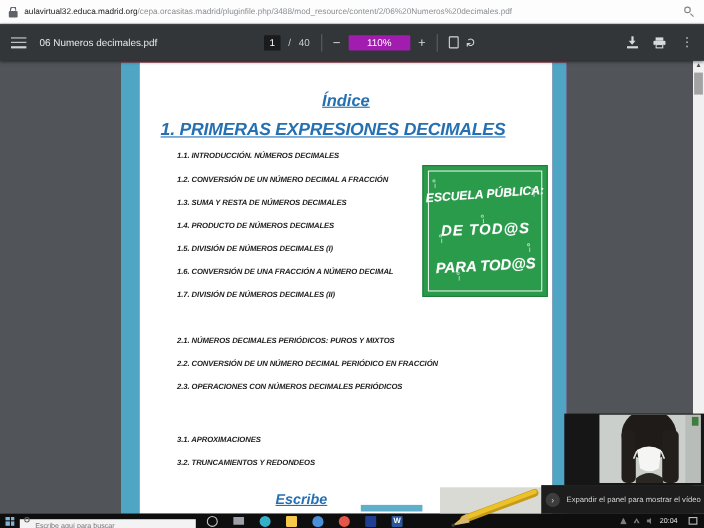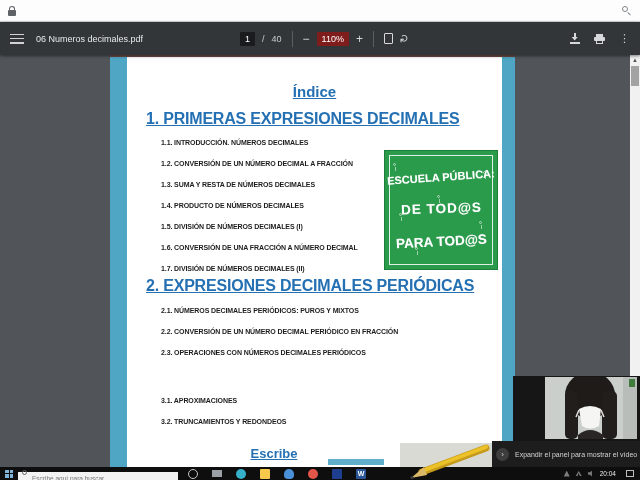--- a/index.html
+++ b/index.html
@@ -22,37 +22,37 @@
   .pdfbar { position:absolute; left:0; top:22px; width:640px; height:33px; background:#323639;
             color:#e8eaed; display:flex; align-items:center; box-shadow:0 1px 3px rgba(0,0,0,.5); z-index:3; }
   .hamburger { width:14px; height:10px; margin:0 12px 0 10px; display:flex; flex-direction:column; justify-content:space-between; cursor:pointer; }
   .hamburger i { display:block; height:1.6px; background:#cfd1d3; }
   .pdf-title { font-size:9px; color:#e8eaed; }
   .pdf-center { position:absolute; left:240px; display:flex; align-items:center; gap:7px; }
   .pagebox { background:#191b1c; color:#fff; font-size:9px; padding:2px 5px; border-radius:1px; min-width:12px; text-align:center; }
   .pg-sep { font-size:9px; color:#c8cacc; }
   .vdiv { width:1px; height:16px; background:#5b5f62; margin:0 3px; }
   .tool-btn { font-size:12px; color:#d6d8da; cursor:pointer; line-height:1; }
-  .zoombox { background:#7f1d1d; color:#fff; font-size:9px; padding:2px 5px; border-radius:1px; }
+  .zoombox { background:#a21caf; color:#fff; font-size:9px; padding:2px 17px; border-radius:1px; }
   .fit-ic { width:9px; height:11px; border:1.3px solid #d6d8da; border-radius:1px; }
   .rot-ic { font-size:11px; color:#d6d8da; transform:rotate(-90deg); }
   .pdf-right { position:absolute; right:10px; display:flex; align-items:center; gap:14px; }
   .dl-ic { width:10px; height:11px; position:relative; }
   .dl-ic .arr { position:absolute; left:4px; top:0; width:1.6px; height:6px; background:#d6d8da; }
   .dl-ic .arrh { position:absolute; left:1.2px; top:3.6px; width:7px; height:4px; clip-path:polygon(0 0,100% 0,50% 100%); background:#d6d8da; }
   .dl-ic .base { position:absolute; left:0; bottom:0; width:10px; height:1.6px; background:#d6d8da; }
   .pr-ic { width:11px; height:10px; position:relative; }
   .pr-ic .top { position:absolute; left:2px; top:0; width:7px; height:3px; background:#d6d8da; }
   .pr-ic .mid { position:absolute; left:0; top:3px; width:11px; height:4px; background:#d6d8da; border-radius:1px; }
   .pr-ic .out { position:absolute; left:2px; top:6px; width:7px; height:4px; background:#323639; border:1px solid #d6d8da; }
   .kebab { font-size:11px; color:#d6d8da; letter-spacing:0; }
 
   
   .viewer { position:absolute; left:0; top:55px; width:640px; height:412px; background:#515559; overflow:hidden; }
-  .page { position:absolute; left:110px; top:0; width:405px; height:412px; background:#be185d; }
+  .page { position:absolute; left:110px; top:0; width:405px; height:412px; background:#be185d;font-style:italic; }
   .page-edge-l { position:absolute; left:0; top:2px; width:17px; height:410px; background:#4fa6c4; }
   .page-edge-r { position:absolute; right:0; top:2px; width:13px; height:410px; background:#4fa6c4; }
   .page-top-line { position:absolute; left:0; top:0; width:100%; height:2px; background:#6e4a44; }
   .page-white { position:absolute; left:17px; top:2px; width:375px; height:410px; background:#fff; }
 
   .doc-title { position:absolute; left:0; top:26px; width:100%; text-align:center; font-size:15px; font-weight:bold;
                color:#2470b3; text-decoration:underline; }
   .toc-h { position:absolute; left:19px; font-size:16px; font-weight:bold; color:#2470b3; text-decoration:underline;
            letter-spacing:-0.2px; white-space:nowrap; cursor:pointer; }
   .toc-items { position:absolute; left:34px; }
@@ -119,20 +119,21 @@
 </head>
 <body>
 
 <div id="screen">
 
   <div class="urlbar">
     <span class="lock-ic">
         <span class="shackle"></span>
         <span class="bodyp"></span>
       </span>
+    <span class="url-text"><span>aulavirtual32.educa.madrid.org</span><span class="path">/cepa.orcasitas.madrid/pluginfile.php/3488/mod_resource/content/2/06%20Numeros%20decimales.pdf</span></span>
     <span class="find-ic">
         <span class="lens"></span>
         <span class="handle"></span>
       </span>
   </div>
 
   <div class="pdfbar">
     <div class="hamburger">
         <i></i>
         <i></i>
@@ -179,21 +180,20 @@
         <div class="toc-items" style="top:75px">
           <div>1.1. INTRODUCCIÓN. NÚMEROS DECIMALES</div>
           <div>1.2. CONVERSIÓN DE UN NÚMERO DECIMAL A FRACCIÓN</div>
           <div>1.3. SUMA Y RESTA DE NÚMEROS DECIMALES</div>
           <div>1.4. PRODUCTO DE NÚMEROS DECIMALES</div>
           <div>1.5. DIVISIÓN DE NÚMEROS DECIMALES (I)</div>
           <div>1.6. CONVERSIÓN DE UNA FRACCIÓN A NÚMERO DECIMAL</div>
           <div>1.7. DIVISIÓN DE NÚMEROS DECIMALES (II)</div>
         </div>
 
-        <div class="toc-h" style="top:220px">2. EXPRESIONES DECIMALES PERIÓDICAS</div>
         <div class="toc-items" style="top:243px">
           <div>2.1. NÚMEROS DECIMALES PERIÓDICOS: PUROS Y MIXTOS</div>
           <div>2.2. CONVERSIÓN DE UN NÚMERO DECIMAL PERIÓDICO EN FRACCIÓN</div>
           <div>2.3. OPERACIONES CON NÚMEROS DECIMALES PERIÓDICOS</div>
         </div>
 
         <div class="toc-items" style="top:333px">
           <div>3.1. APROXIMACIONES</div>
           <div>3.2. TRUNCAMIENTOS Y REDONDEOS</div>
         </div>

